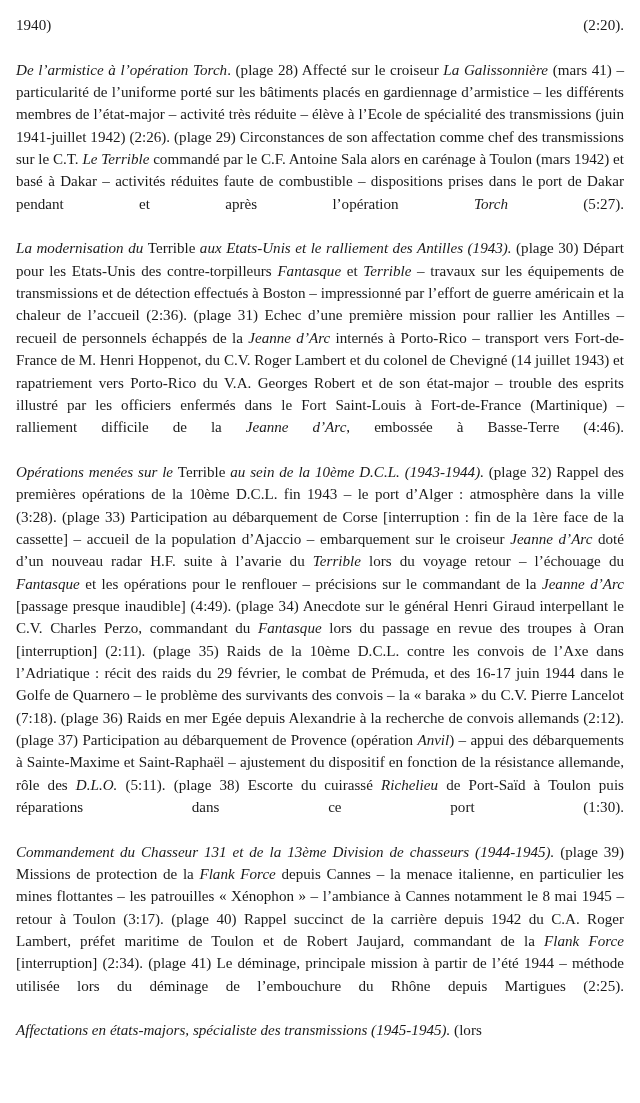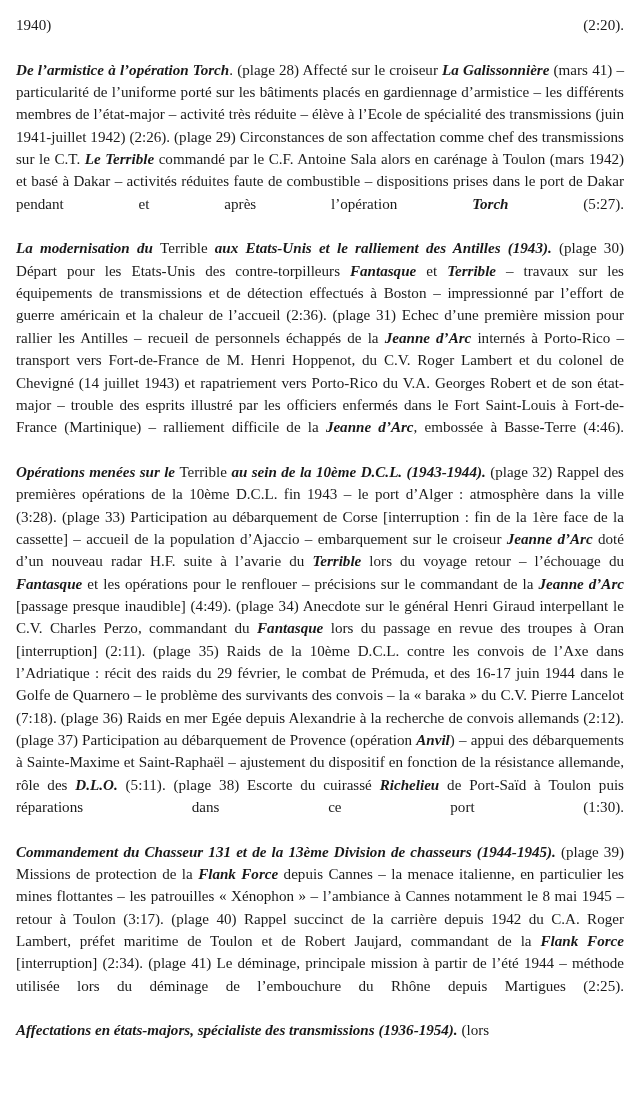--- a/index.html
+++ b/index.html
@@ -31,21 +31,20 @@
   .para {
     margin: 0;
     padding: 0;
     text-align: justify;
   }
   .para.last {
     text-align: left;
   }
   i, .it {
     font-style: italic;
-    font-weight: bold;
   }
   
   .para::after {
     content: "";
     display: inline-block;
     width: 100%;
   }
   .para.noafter::after {
     content: none;
   }
@@ -53,15 +52,15 @@
 </head>
 <body>
 
 <div class="page">
   <div class="doc-body" id="doc-body">
       <div class="para"><span>1940) (2:20).</span></div>
       <div class="para"><i>De l’armistice à l’opération </i><i>Torch</i><span>. (plage 28) Affecté sur le croiseur </span><i>La Galissonnière</i><span> (mars 41) – particularité de l’uniforme porté sur les bâtiments placés en gardiennage d’armistice – les différents membres de l’état-major – activité très réduite – élève à l’Ecole de spécialité des transmissions (juin 1941-juillet 1942) (2:26). (plage 29) Circonstances de son affectation comme chef des transmissions sur le C.T. </span><i>Le Terrible</i><span> commandé par le C.F. Antoine Sala alors en carénage à Toulon (mars 1942) et basé à Dakar – activités réduites faute de combustible – dispositions prises dans le port de Dakar pendant et après l’opération </span><i>Torch</i><span> (5:27).</span></div>
       <div class="para"><i>La modernisation du </i><span>Terrible</span><i> aux Etats-Unis et le ralliement des Antilles (1943).</i><span> (plage 30) Départ pour les Etats-Unis des contre-torpilleurs </span><i>Fantasque</i><span> et </span><i>Terrible</i><span> – travaux sur les équipements de transmissions et de détection effectués à Boston – impressionné par l’effort de guerre américain et la chaleur de l’accueil (2:36). (plage 31) Echec d’une première mission pour rallier les Antilles – recueil de personnels échappés de la </span><i>Jeanne d’Arc</i><span> internés à Porto-Rico – transport vers Fort-de-France de M. Henri Hoppenot, du C.V. Roger Lambert et du colonel de Chevigné (14 juillet 1943) et rapatriement vers Porto-Rico du V.A. Georges Robert et de son état-major – trouble des esprits illustré par les officiers enfermés dans le Fort Saint-Louis à Fort-de-France (Martinique) – ralliement difficile de la </span><i>Jeanne d’Arc</i><span>, embossée à Basse-Terre (4:46).</span></div>
       <div class="para"><i>Opérations menées sur le </i><span>Terrible</span><i> au sein de la 10ème D.C.L. (1943-1944).</i><span> (plage 32) Rappel des premières opérations de la 10ème D.C.L. fin 1943 – le port d’Alger : atmosphère dans la ville (3:28). (plage 33) Participation au débarquement de Corse [interruption : fin de la 1ère face de la cassette] – accueil de la population d’Ajaccio – embarquement sur le croiseur </span><i>Jeanne d’Arc</i><span> doté d’un nouveau radar H.F. suite à l’avarie du </span><i>Terrible</i><span> lors du voyage retour – l’échouage du </span><i>Fantasque</i><span> et les opérations pour le renflouer – précisions sur le commandant de la </span><i>Jeanne d’Arc</i><span> [passage presque inaudible] (4:49). (plage 34) Anecdote sur le général Henri Giraud interpellant le C.V. Charles Perzo, commandant du </span><i>Fantasque</i><span> lors du passage en revue des troupes à Oran [interruption] (2:11). (plage 35) Raids de la 10ème D.C.L. contre les convois de l’Axe dans l’Adriatique : récit des raids du 29 février, le combat de Prémuda, et des 16-17 juin 1944 dans le Golfe de Quarnero – le problème des survivants des convois – la « baraka » du C.V. Pierre Lancelot (7:18). (plage 36) Raids en mer Egée depuis Alexandrie à la recherche de convois allemands (2:12). (plage 37) Participation au débarquement de Provence (opération </span><i>Anvil</i><span>) – appui des débarquements à Sainte-Maxime et Saint-Raphaël – ajustement du dispositif en fonction de la résistance allemande, rôle des </span><i>D.L.O.</i><span> (5:11). (plage 38) Escorte du cuirassé </span><i>Richelieu</i><span> de Port-Saïd à Toulon puis réparations dans ce port (1:30).</span></div>
       <div class="para"><i>Commandement du Chasseur 131 et de la 13ème Division de chasseurs (1944-1945).</i><span> (plage 39) Missions de protection de la </span><i>Flank Force</i><span> depuis Cannes – la menace italienne, en particulier les mines flottantes – les patrouilles « Xénophon » – l’ambiance à Cannes notamment le 8 mai 1945 – retour à Toulon (3:17). (plage 40) Rappel succinct de la carrière depuis 1942 du C.A. Roger Lambert, préfet maritime de Toulon et de Robert Jaujard, commandant de la </span><i>Flank Force</i><span> [interruption] (2:34). (plage 41) Le déminage, principale mission à partir de l’été 1944 – méthode utilisée lors du déminage de l’embouchure du Rhône depuis Martigues (2:25).</span></div>
-      <div class="para last noafter"><i>Affectations en états-majors, spécialiste des transmissions (1936-1954).</i><span> (lors</span></div>
+      <div class="para last noafter"><i>Affectations en états-majors, spécialiste des transmissions (1945-1945).</i><span> (lors</span></div>
     </div>
 </div>
 
 </body></html>

